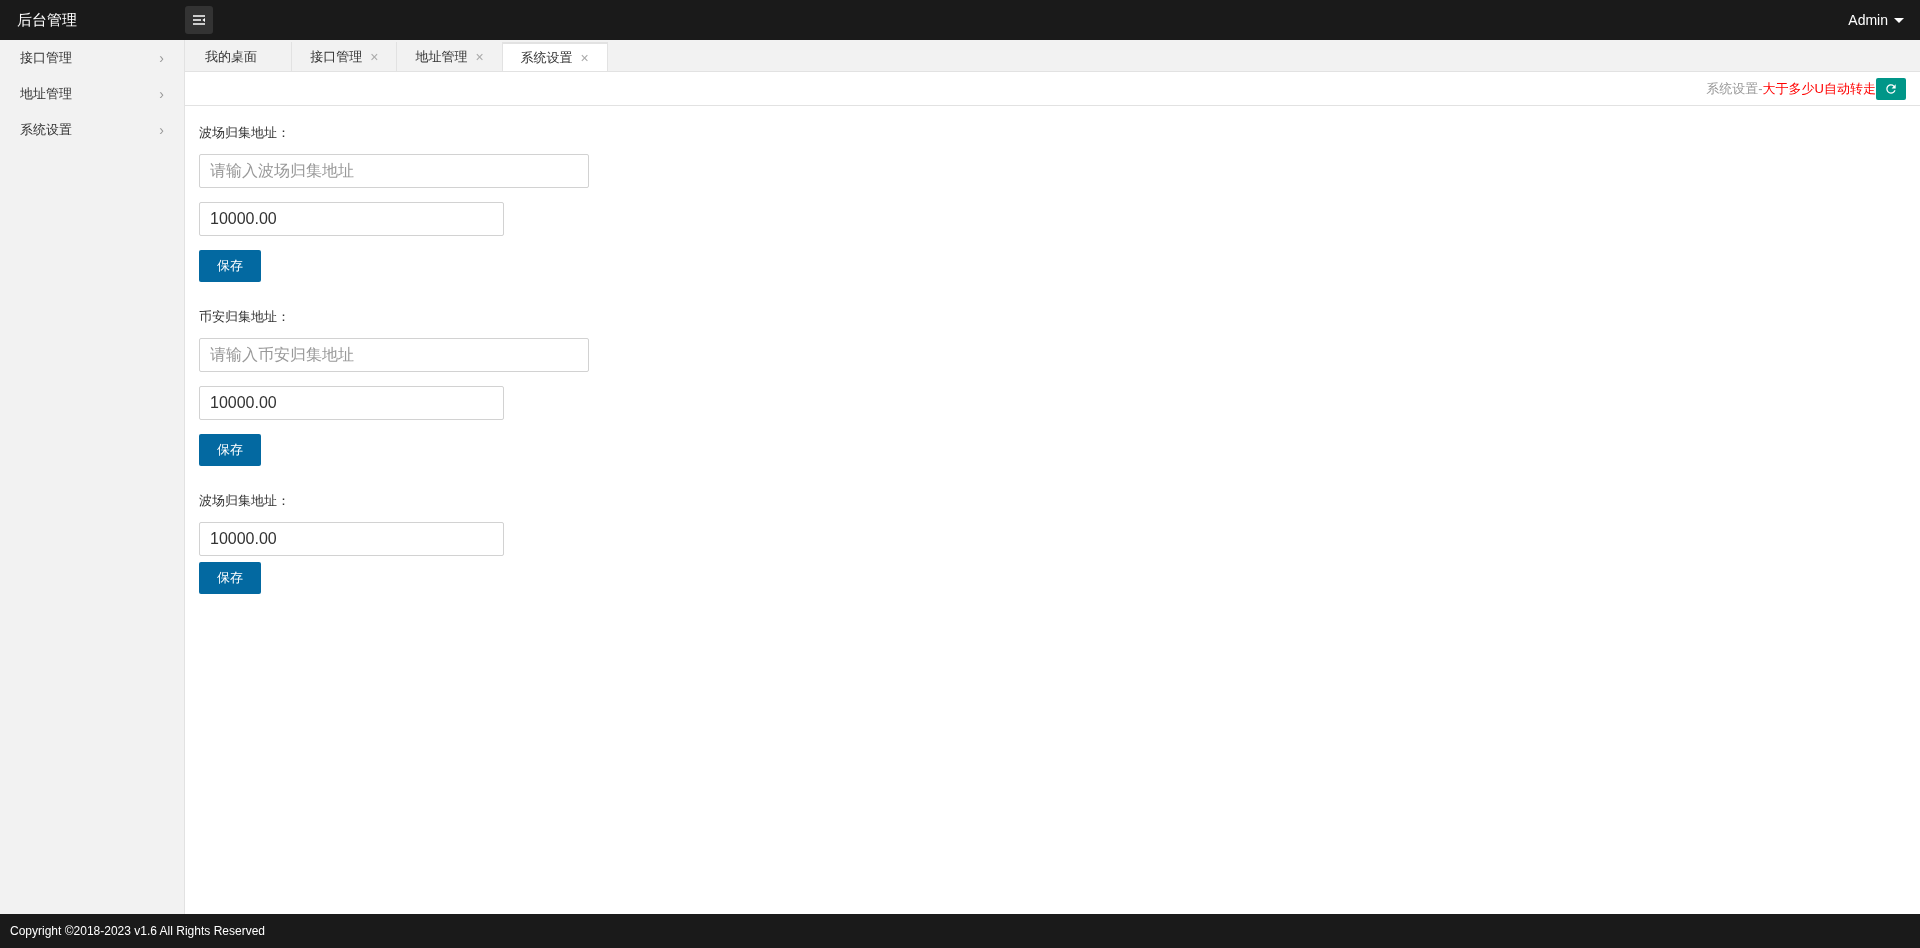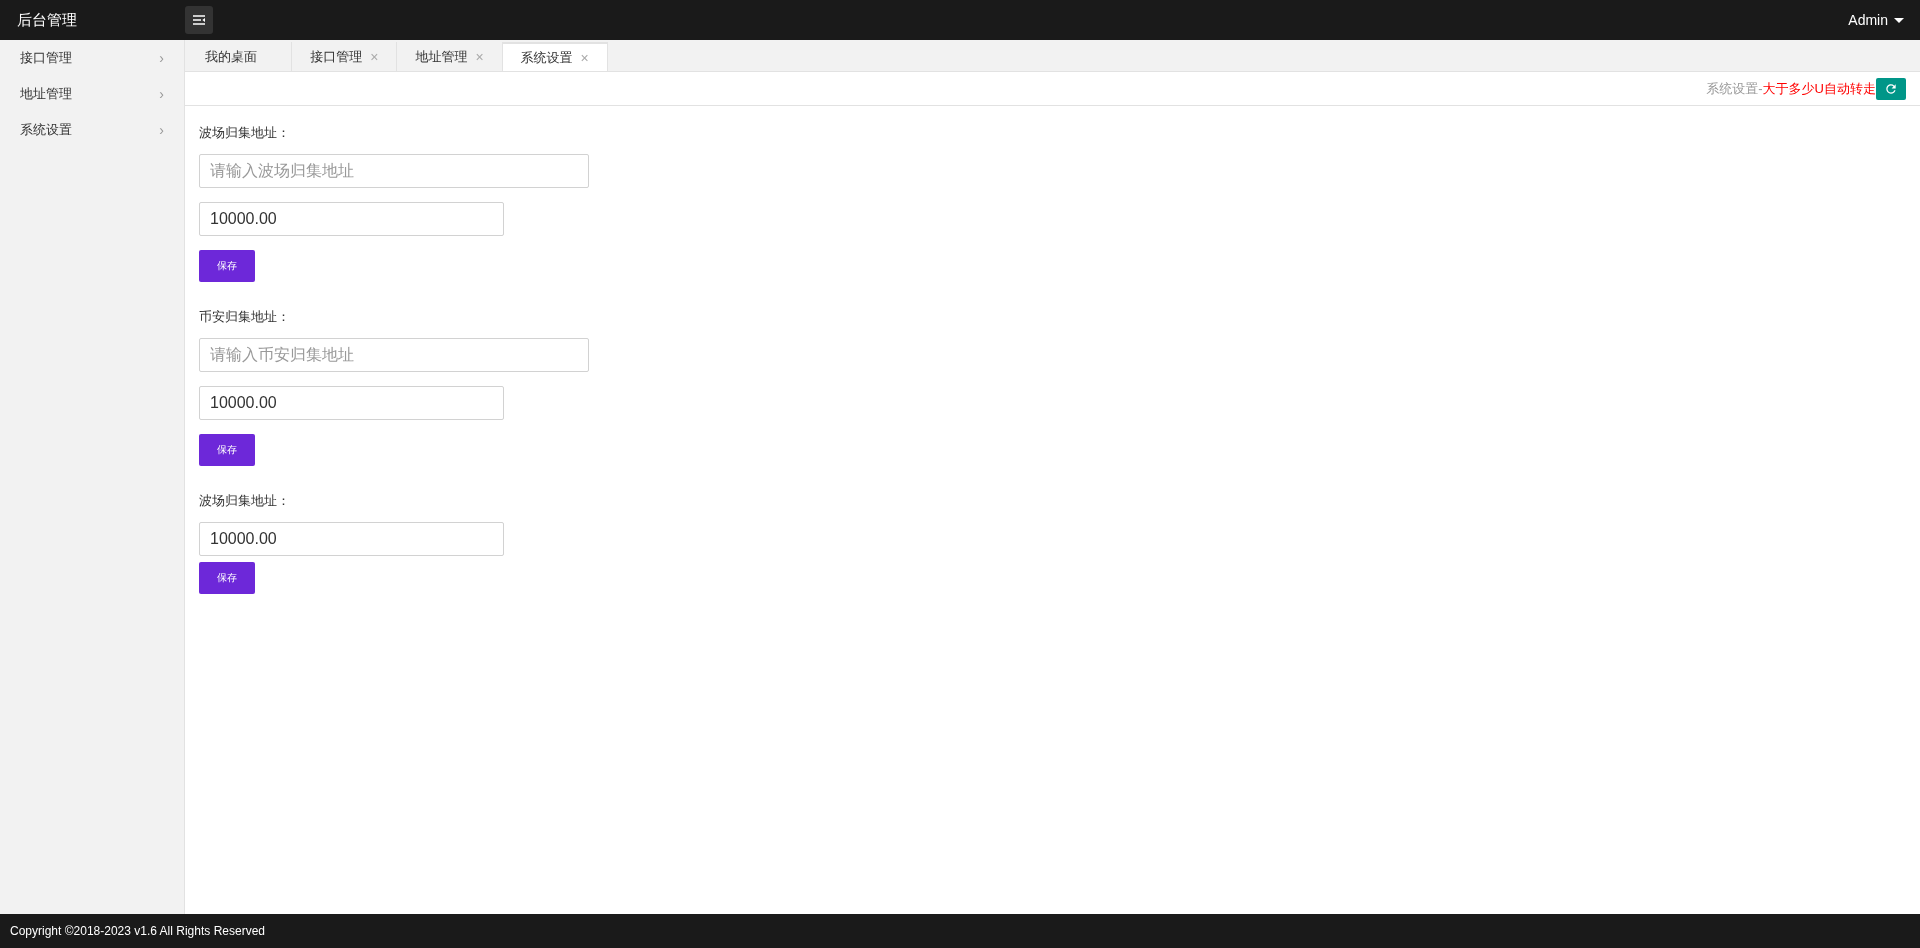--- a/index.html
+++ b/index.html
@@ -176,26 +176,26 @@
       display: block;
       margin-bottom: 14px;
     }
     .form-input::placeholder {
       color: #999;
     }
     .form-input-small {
       width: 305px;
     }
     .btn-save {
-      background: #6d28d9;
+      background: #0369a1;
       color: #fff;
       border: none;
       height: 32px;
       padding: 0 18px;
-      font-size: 10px;
+      font-size: 13px;
       border-radius: 2px;
       cursor: pointer;
     }
     .footer {
       height: 34px;
       background: #1a1a1a;
       color: #fff;
       display: flex;
       align-items: center;
       padding: 0 10px;

